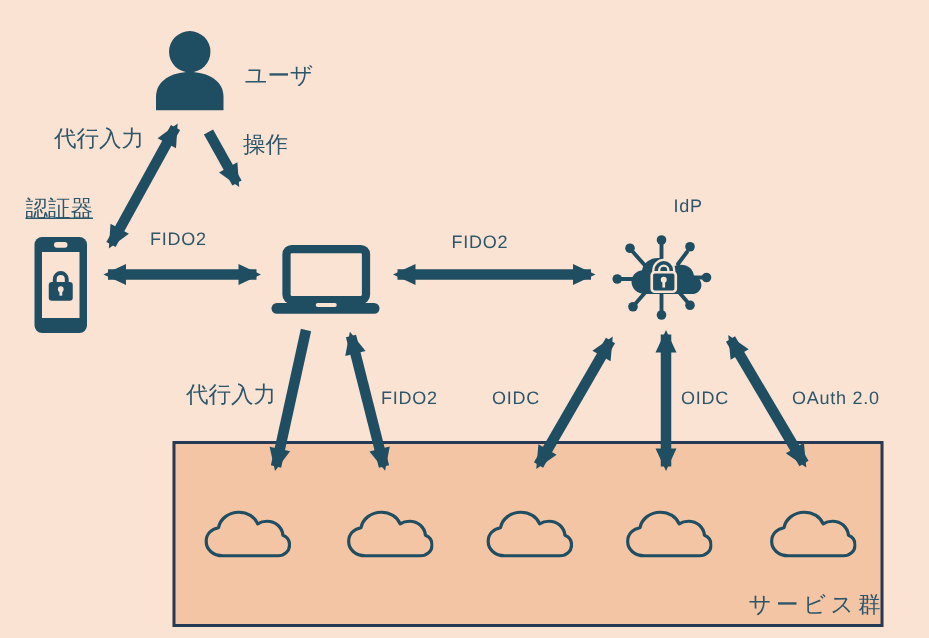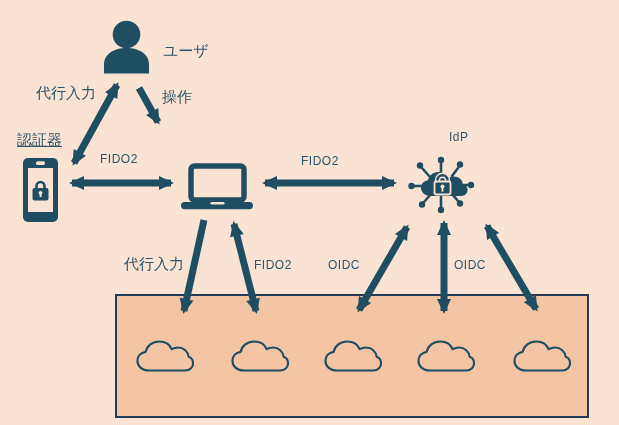--- a/index.html
+++ b/index.html
@@ -119,14 +119,16 @@
   <div class="lbl" style="left:36px;top:84px;">代行入力</div>
   <div class="lbl" style="left:162px;top:88px;">操作</div>
   <div class="lbl" style="left:17px;top:131px;text-decoration:underline;">認証器</div>
   <div class="lbl latin" style="left:100px;top:153px;">FIDO2</div>
   <div class="lbl latin" style="left:301px;top:155px;">FIDO2</div>
   <div class="lbl latin" style="left:449px;top:131px;">IdP</div>
   <div class="lbl" style="left:124px;top:256px;font-family:Liberation Serif, serif;">代行入力</div>
   <div class="lbl latin" style="left:254px;top:259px;">FIDO2</div>
   <div class="lbl latin" style="left:328px;top:259px;">OIDC</div>
   <div class="lbl latin" style="left:454px;top:259px;">OIDC</div>
+  <div class="lbl latin" style="left:528px;top:259px;">OAuth 2.0</div>
+  <div class="lbl services" style="left:499px;top:395px;">サービス群</div>
 
 </div>
 
 </body></html>

